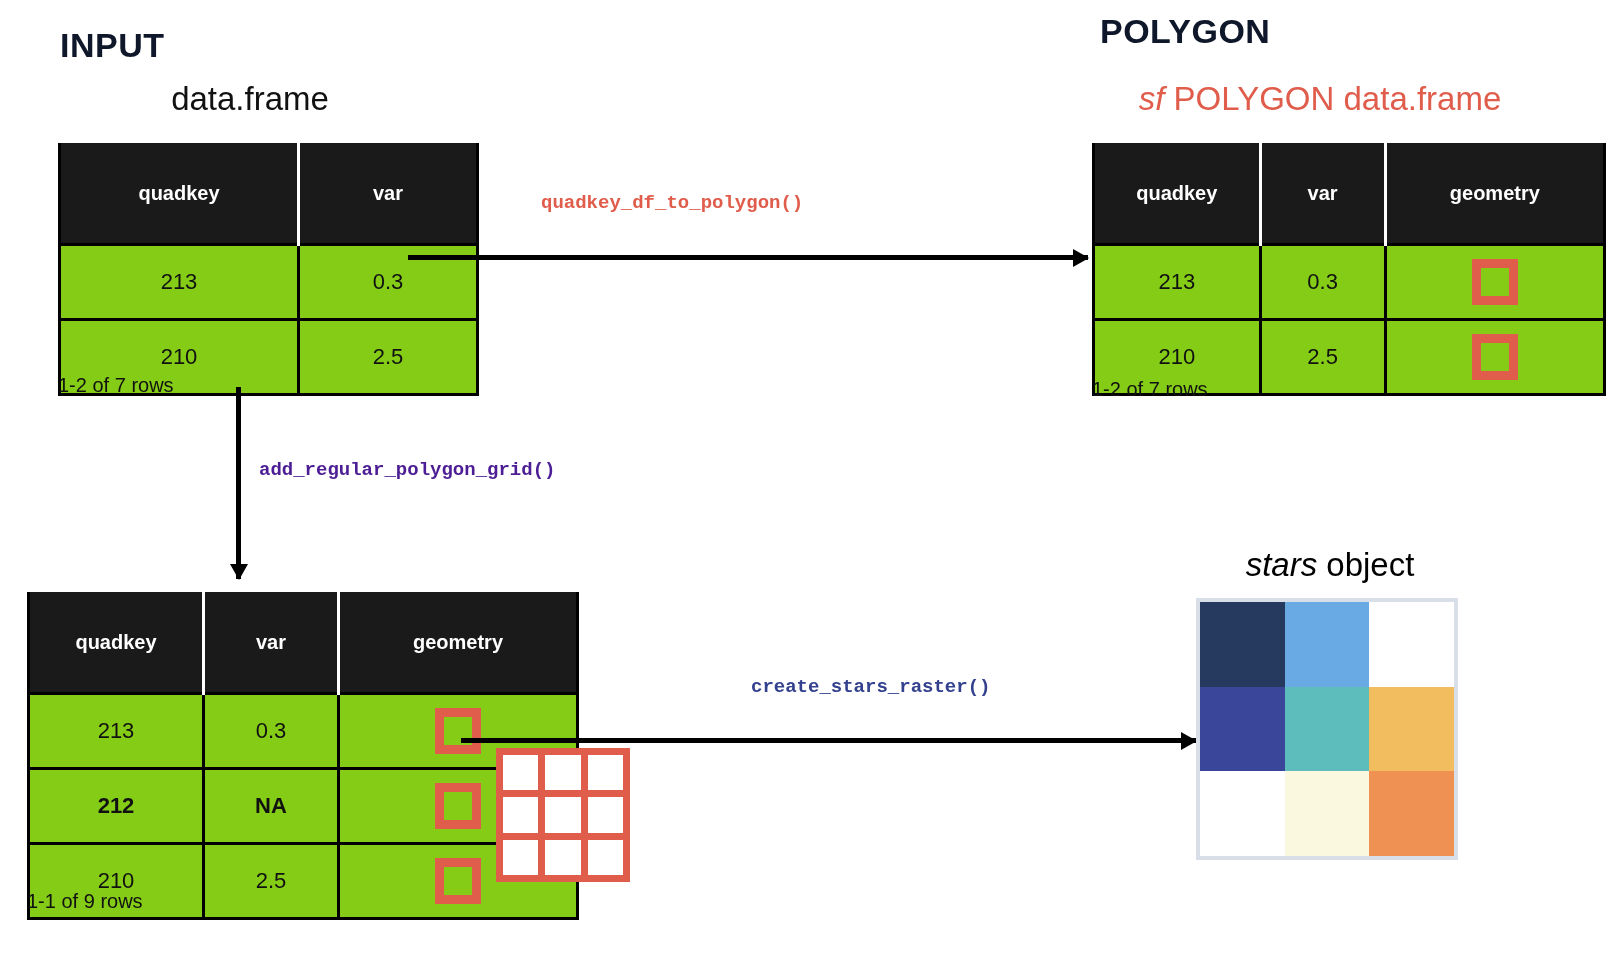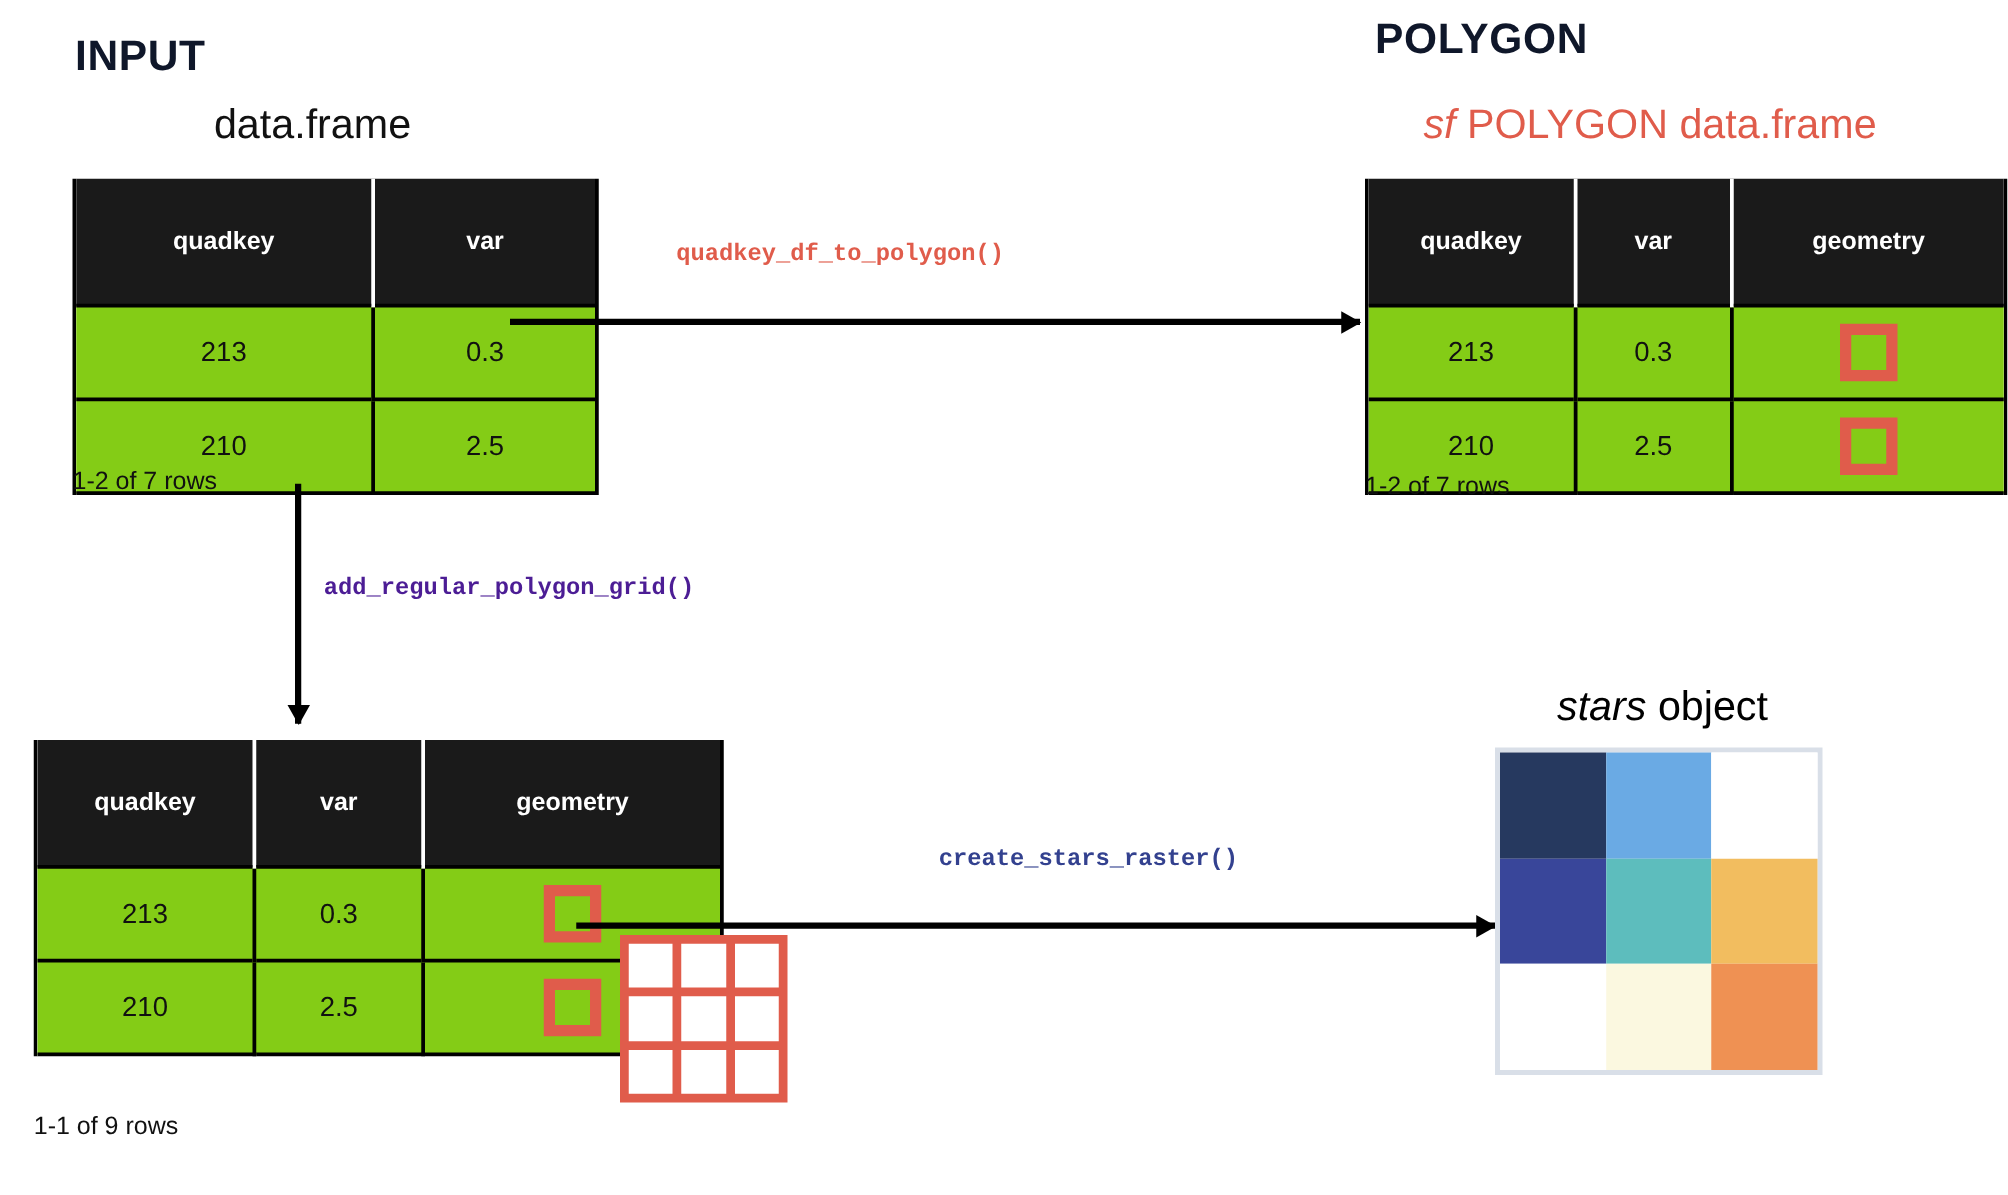--- a/index.html
+++ b/index.html
@@ -239,20 +239,27 @@
       <tr>
         <th style="width: 140px; background: rgb(26, 26, 26);">quadkey</th>
         <th style="width: 100px; background: rgb(26, 26, 26);">var</th>
         <th style="width: 204px; background: rgb(26, 26, 26);">geometry</th>
       </tr>
     </thead>
     <tbody>
       <tr>
         <td>213</td>
         <td>0.3</td>
+        <td>
+              <div class="geo-sq" style="border-color: rgb(224, 92, 75);"></div>
+            </td>
+      </tr>
+      <tr>
+        <td class="bold">212</td>
+        <td class="bold">NA</td>
         <td>
               <div class="geo-sq" style="border-color: rgb(224, 92, 75);"></div>
             </td>
       </tr>
       <tr>
         <td>210</td>
         <td>2.5</td>
         <td>
               <div class="geo-sq" style="border-color: rgb(224, 92, 75);"></div>
             </td>

